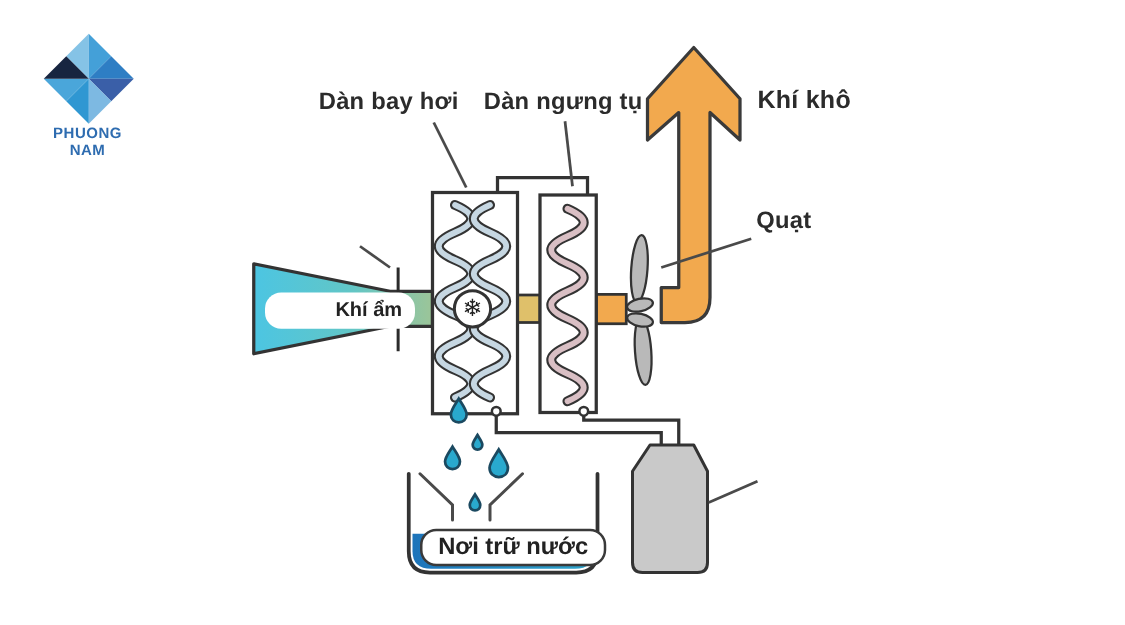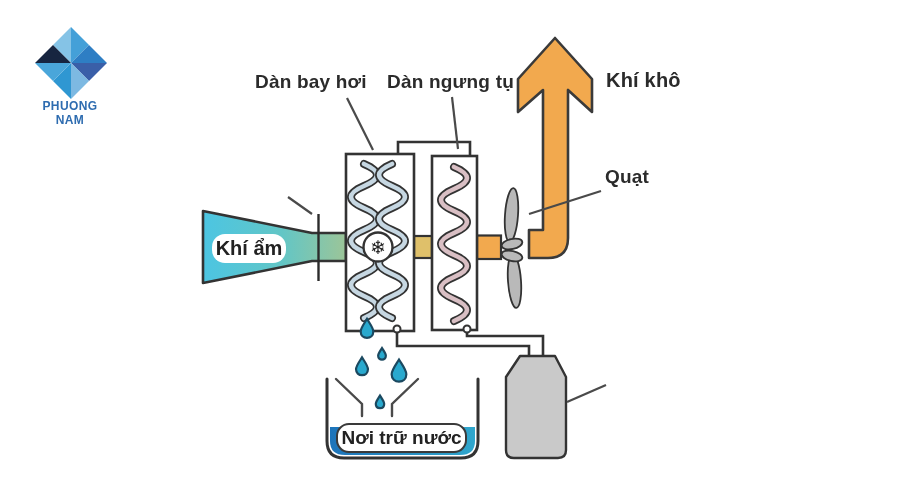--- a/index.html
+++ b/index.html
@@ -4,22 +4,22 @@
 <style>
   html,body{margin:0;padding:0;background:#fff;}
   .canvas{position:relative;width:900px;height:500px;background:#fff;overflow:hidden;
           font-family:"Liberation Sans",sans-serif;}
   .canvas svg.diagram{position:absolute;left:0;top:0;}
   .lbl{position:absolute;color:#2b2b2b;font-weight:600;font-size:19px;white-space:nowrap;
        letter-spacing:.2px;}
   .lbl-big{font-size:29px;}
   .pill{position:absolute;background:#fff;border-radius:13px;display:flex;align-items:center;
         justify-content:center;color:#222;font-weight:700;white-space:nowrap;}
-  .pill-humid{left:212px;top:234px;width:74px;height:29px;font-size:20px;}
-  .pill-tank{left:336px;top:423px;width:131px;height:30px;font-size:19px;
+  .pill-humid{left:212px;top:234px;width:74px;height:29px;font-size:16px;padding-left:46px;}
+  .pill-tank{left:336px;top:423px;width:149px;height:30px;font-size:19px;
              border:2px solid #3a3a3a;box-sizing:border-box;}
   .snowflake{position:absolute;left:365px;top:234px;width:26px;height:26px;
              display:flex;align-items:center;justify-content:center;
              font-size:19px;color:#222;}
   .brand{position:absolute;left:28px;top:99px;width:84px;text-align:center;
          font-size:12px;font-weight:bold;letter-spacing:.4px;}
   .coil-out{fill:none;stroke:#333;stroke-width:8;stroke-linecap:round;}
   .coil-in{fill:none;stroke-width:4.6;stroke-linecap:round;}
   .box{fill:#fff;stroke:#333;stroke-width:2.6;}
   .pipe{fill:none;stroke:#333;stroke-width:2.6;}

